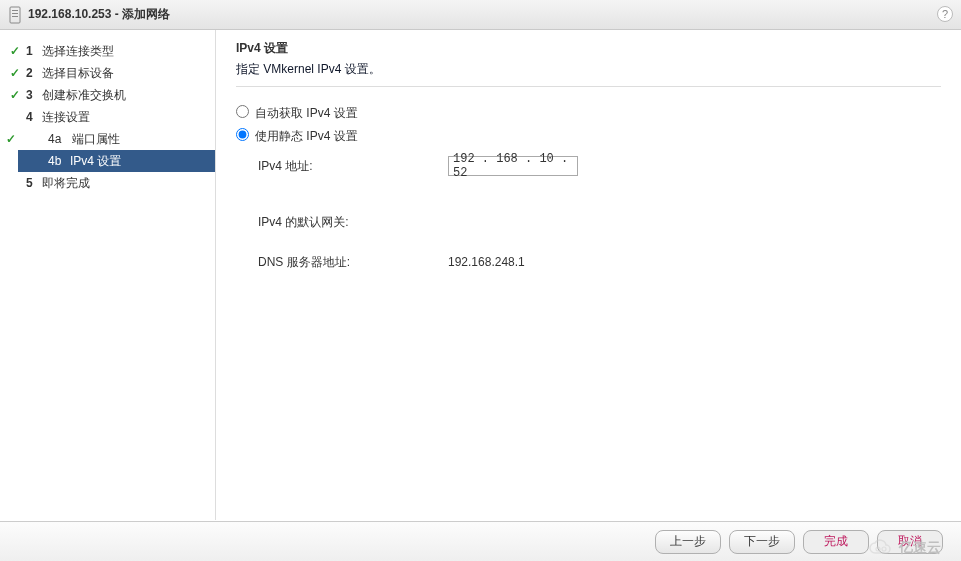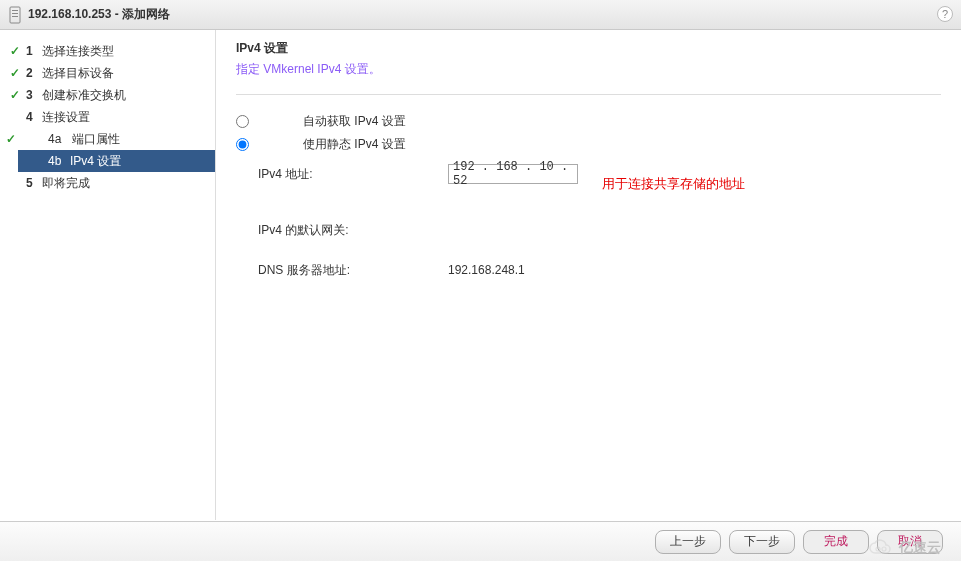--- a/index.html
+++ b/index.html
@@ -73,23 +73,23 @@
   }
   .substep.selected .subck{ visibility:hidden;}
   .substep.selected .subnum{ color:#fff;}
   .content {
     flex:1;
     border-left:1px solid #ddd;
     padding: 10px 20px 10px 20px;
     position:relative;
   }
   .section-title { font-weight:bold; margin-bottom:4px;}
-  .section-sub { color:#8b5cf6; margin-bottom:16px;}
+  .section-sub { color:#0f172a; margin-bottom:8px;}
   .hr { height:1px; background:#ddd; margin:6px 0 18px 0; width:705px;}
-  .radio-row { display:flex; align-items:center; margin:6px 0;gap:48px; }
+  .radio-row { display:flex; align-items:flex-start; margin:6px 0; }
   .radio-row input[type=radio]{ margin:0 6px 0 0; }
   .form-area { padding-left:22px; margin-top:10px; }
   .form-row { display:flex; align-items:center; margin:6px 0; height:22px;}
   .form-label { width:190px; color:#333; }
   .ip-input {
     width:130px; height:20px; border:1px solid #aaa;
     font-family:"Courier New",monospace; font-size:12px;
     padding:0 4px; background:#fff; display:flex; align-items:center;
   }
   .ip-input.highlight { outline:2px solid #5bc1c1; outline-offset:-1px; }
@@ -186,21 +186,20 @@
     </label>
     <label class="radio-row">
       <input type="radio" name="ipv4mode" checked="" style="">
       <span>使用静态 IPv4 设置</span>
     </label>
 
     <div class="form-area">
       <div class="form-row">
         <span class="form-label">IPv4 地址:</span>
         <span class="ip-input">192 . 168 .  10 .  52</span>
-        <span class="annotation" style="position:relative; top:10px;">用于连接共享存储的地址</span>
       </div>
       <div class="form-row">
       </div>
       <div class="form-row">
         <span class="form-label">IPv4 的默认网关:</span>
         <span></span>
       </div>
       <div class="form-row" style="margin-top:18px">
         <span class="form-label">DNS 服务器地址:</span>
         <span>192.168.248.1</span>

